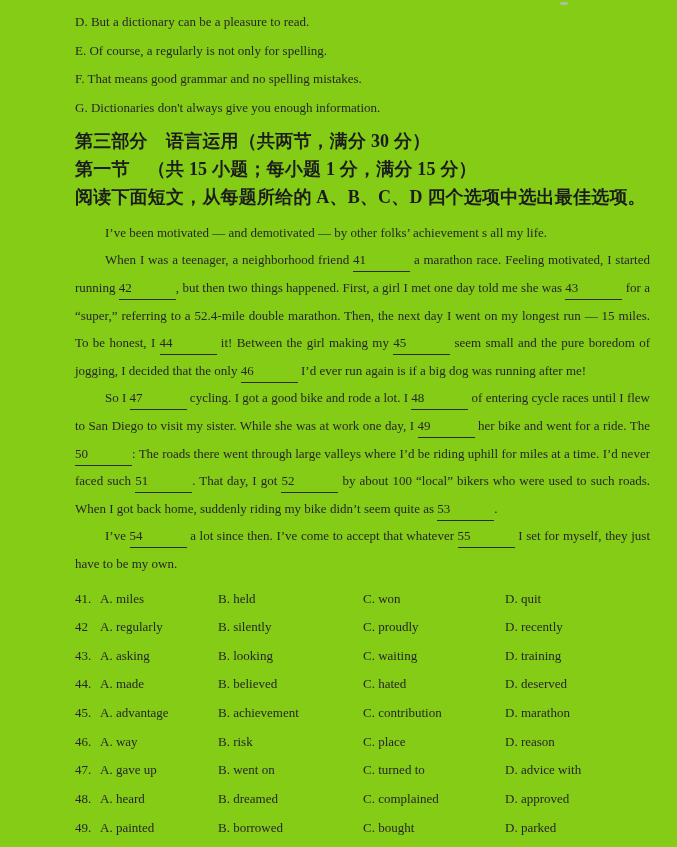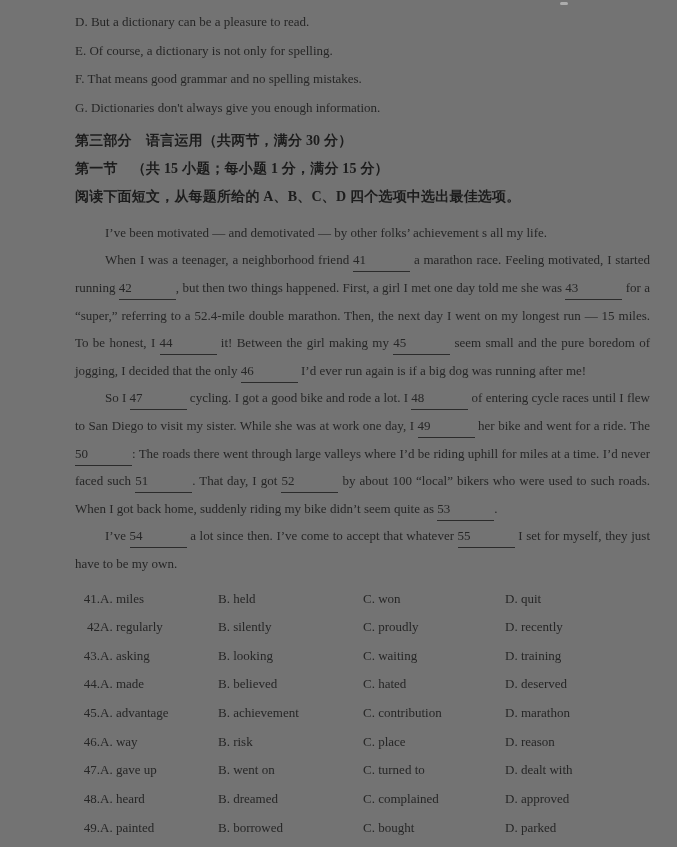--- a/index.html
+++ b/index.html
@@ -1,21 +1,21 @@
 <!DOCTYPE html>
 <html><head>
 <meta charset="utf-8">
 <style>
   html, body { margin: 0; padding: 0; background: #ffffff; }
   .page {
     position: relative;
     width: 677px;
     height: 847px;
     box-sizing: border-box;
-    background: #737373;
+    background: #84cc16;
     color: #262626;
     font-family: "Liberation Serif", "DejaVu Serif", serif;
     padding: 15px 27px 0 75px;
     overflow: hidden;
   }
   .artifact {
     position: absolute;
     left: 560px;
     top: 2px;
     width: 8px;
@@ -25,21 +25,21 @@
     opacity: .8;
   }
   .dg p {
     margin: 0 0 15.6px 0;
     font-size: 13px;
     line-height: 13px;
   }
   .dg p:last-child { margin-bottom: 19px; }
   h2.cn {
     margin: 0 0 12px 0;
-    font-size: 14px;
+    font-size: 18px;
     line-height: 16px;
     font-weight: bold;
     color: #1c1c1c;
     letter-spacing: .2px;
   }
   .passage { margin-top: 14px; }
   .passage p {
     margin: 0;
     font-size: 13px;
     line-height: 27.6px;
@@ -54,31 +54,31 @@
     line-height: 15px;
     padding-bottom: 4px;
   }
   .questions { margin-top: 7px; }
   .q-row {
     display: grid;
     grid-template-columns: 143px 145px 142px 1fr;
     font-size: 13px;
     line-height: 28.65px;
   }
-  .q-num { display: inline-block; width: 25px; text-align: right; }
+  .q-num { display: inline-block; width: 25px; }
 </style>
 </head>
 <body>
 
 <div class="page">
   <div class="artifact"></div>
 
   <div class="dg">
     <p>D. But a dictionary can be a pleasure to read.</p>
-    <p>E. Of course, a dictionary is not only for spelling.</p>
+    <p>E. Of course, a regularly is not only for spelling.</p>
     <p>F. That means good grammar and no spelling mistakes.</p>
     <p>G. Dictionaries don't always give you enough information.</p>
   </div>
 
   <h2 class="cn">第三部分　语言运用（共两节，满分 30 分）</h2>
   <h2 class="cn">第一节　（共 15 小题；每小题 1 分，满分 15 分）</h2>
   <h2 class="cn">阅读下面短文，从每题所给的 A、B、C、D 四个选项中选出最佳选项。</h2>
 
   <div class="passage">
       <p><span>I’ve been motivated — and demotivated — by other folks’ achievement s all my life.</span></p>
@@ -121,21 +121,21 @@
       <div class="q-row">
         <span><span class="q-num">46.</span><span>A. way</span></span>
         <span>B. risk</span>
         <span>C. place</span>
         <span>D. reason</span>
       </div>
       <div class="q-row">
         <span><span class="q-num">47.</span><span>A. gave up</span></span>
         <span>B. went on</span>
         <span>C. turned to</span>
-        <span>D. dealt with</span>
+        <span>D. advice with</span>
       </div>
       <div class="q-row">
         <span><span class="q-num">48.</span><span>A. heard</span></span>
         <span>B. dreamed</span>
         <span>C. complained</span>
         <span>D. approved</span>
       </div>
       <div class="q-row">
         <span><span class="q-num">49.</span><span>A. painted</span></span>
         <span>B. borrowed</span>

